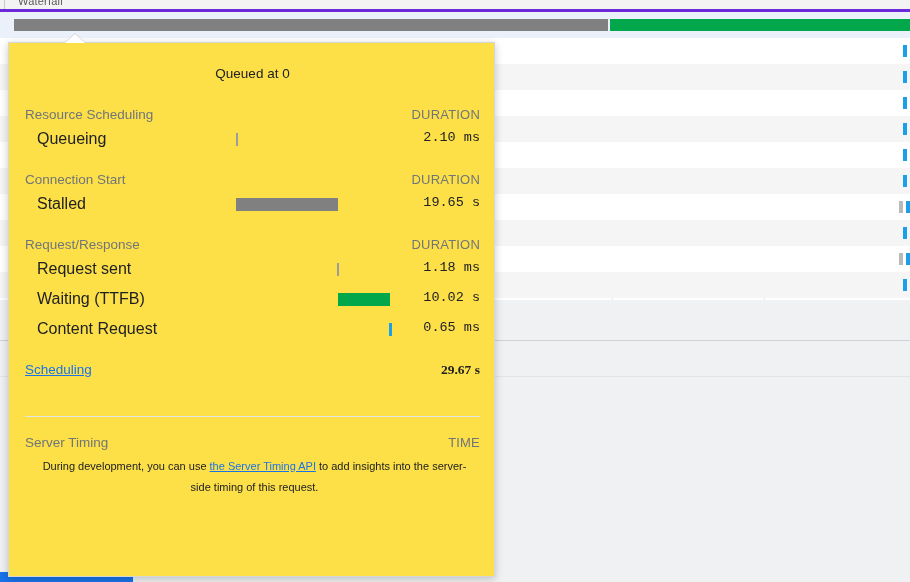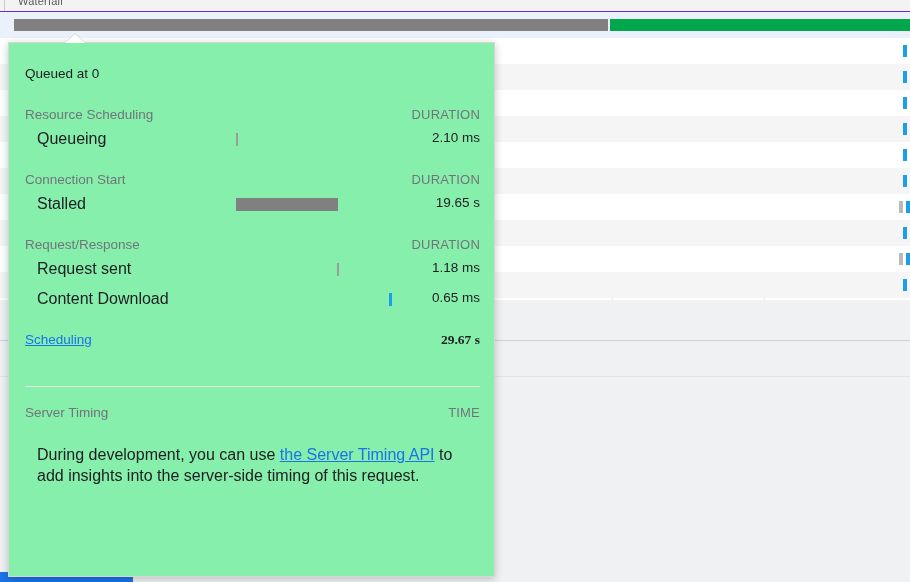--- a/index.html
+++ b/index.html
@@ -19,21 +19,21 @@
     overflow: hidden;
     background: #ffffff;
   }
 
   
   .top-strip {
     position: absolute;
     left: 0; top: 0;
     width: 910px; height: 12px;
     background: #f3f3f3;
-    border-bottom: 1px solid #6d28d9;
+    border-bottom: 3px solid #6d28d9;
     overflow: hidden;
   }
   .top-strip-label {
     position: absolute;
     left: 18px; top: -5px;
     font-size: 11px;
     color: #5a5a5a;
     white-space: nowrap;
     letter-spacing: .2px;
   }
@@ -105,24 +105,25 @@
     left: 0; bottom: 0;
     width: 133px; height: 10px;
     background: #1a73e8;
   }
 
   
   .tooltip {
     position: absolute;
     left: 8px; top: 42px;
     width: 487px; height: 535px;
-    background: #86efac;
+    background: #fde047;
     border: 1px solid #d6d6d6;
     box-shadow: 0 2px 8px rgba(0,0,0,.22);
     z-index: 50;
+    text-align: center;
   }
   .tooltip-arrow {
     position: absolute;
     left: 56px; top: -9px;
     width: 0; height: 0;
     border-left: 10px solid transparent;
     border-right: 10px solid transparent;
     border-bottom: 9px solid #ffffff;
     filter: drop-shadow(0 -1px 0 #d6d6d6);
     z-index: 51;
@@ -172,20 +173,21 @@
   .tt-row-bar.gray  { background: #808080; }
   .tt-row-bar.green { background: #01a74a; }
   .tt-row-bar.tick-gray  { background: #9c9c9c; width: 2px; }
   .tt-row-bar.tick-blue  { background: #1a9fe8; width: 3px; }
   .tt-row-val {
     position: absolute;
     right: 0; top: 6px;
     font-size: 13.5px;
     color: #202124;
     white-space: nowrap;
+    font-family: Liberation Mono, monospace;
   }
 
   .tt-total {
     position: relative;
     height: 32px;
     margin-top: 14px;
   }
   .tt-total-link {
     position: absolute;
     left: 0; top: 4px;
@@ -203,22 +205,22 @@
     font-family: Liberation Serif, serif;
   }
 
   .tt-divider {
     height: 1px;
     background: #e4e4e4;
     margin: 26px 0 0 0;
   }
 
   .tt-note {
-    margin: 24px 0 0 12px;
-    font-size: 16px;
+    margin: 6px 0 0 12px;
+    font-size: 11px;
     color: #202124;
     line-height: 21px;
     width: 435px;
   }
   .tt-note a {
     color: #1a73e8;
     text-decoration: underline;
     cursor: pointer;
   }
 </style>
@@ -317,21 +319,26 @@
           <div class="tt-section">
             <span class="tt-section-name">Request/Response</span>
             <span class="tt-section-unit">DURATION</span>
           </div>
           <div class="tt-row">
             <div class="tt-row-name">Request sent</div>
             <div class="tt-row-bar tick-gray" style="left: 312px;"></div>
             <div class="tt-row-val">1.18 ms</div>
           </div>
           <div class="tt-row">
-            <div class="tt-row-name">Content Download</div>
+            <div class="tt-row-name">Waiting (TTFB)</div>
+            <div class="tt-row-bar green" style="left: 313px; width: 52px;"></div>
+            <div class="tt-row-val">10.02 s</div>
+          </div>
+          <div class="tt-row">
+            <div class="tt-row-name">Content Request</div>
             <div class="tt-row-bar tick-blue" style="left: 364px;"></div>
             <div class="tt-row-val">0.65 ms</div>
           </div>
         </div>
 
       <div class="tt-total">
         <span class="tt-total-link">Scheduling</span>
         <span class="tt-total-val">29.67 s</span>
       </div>
 

